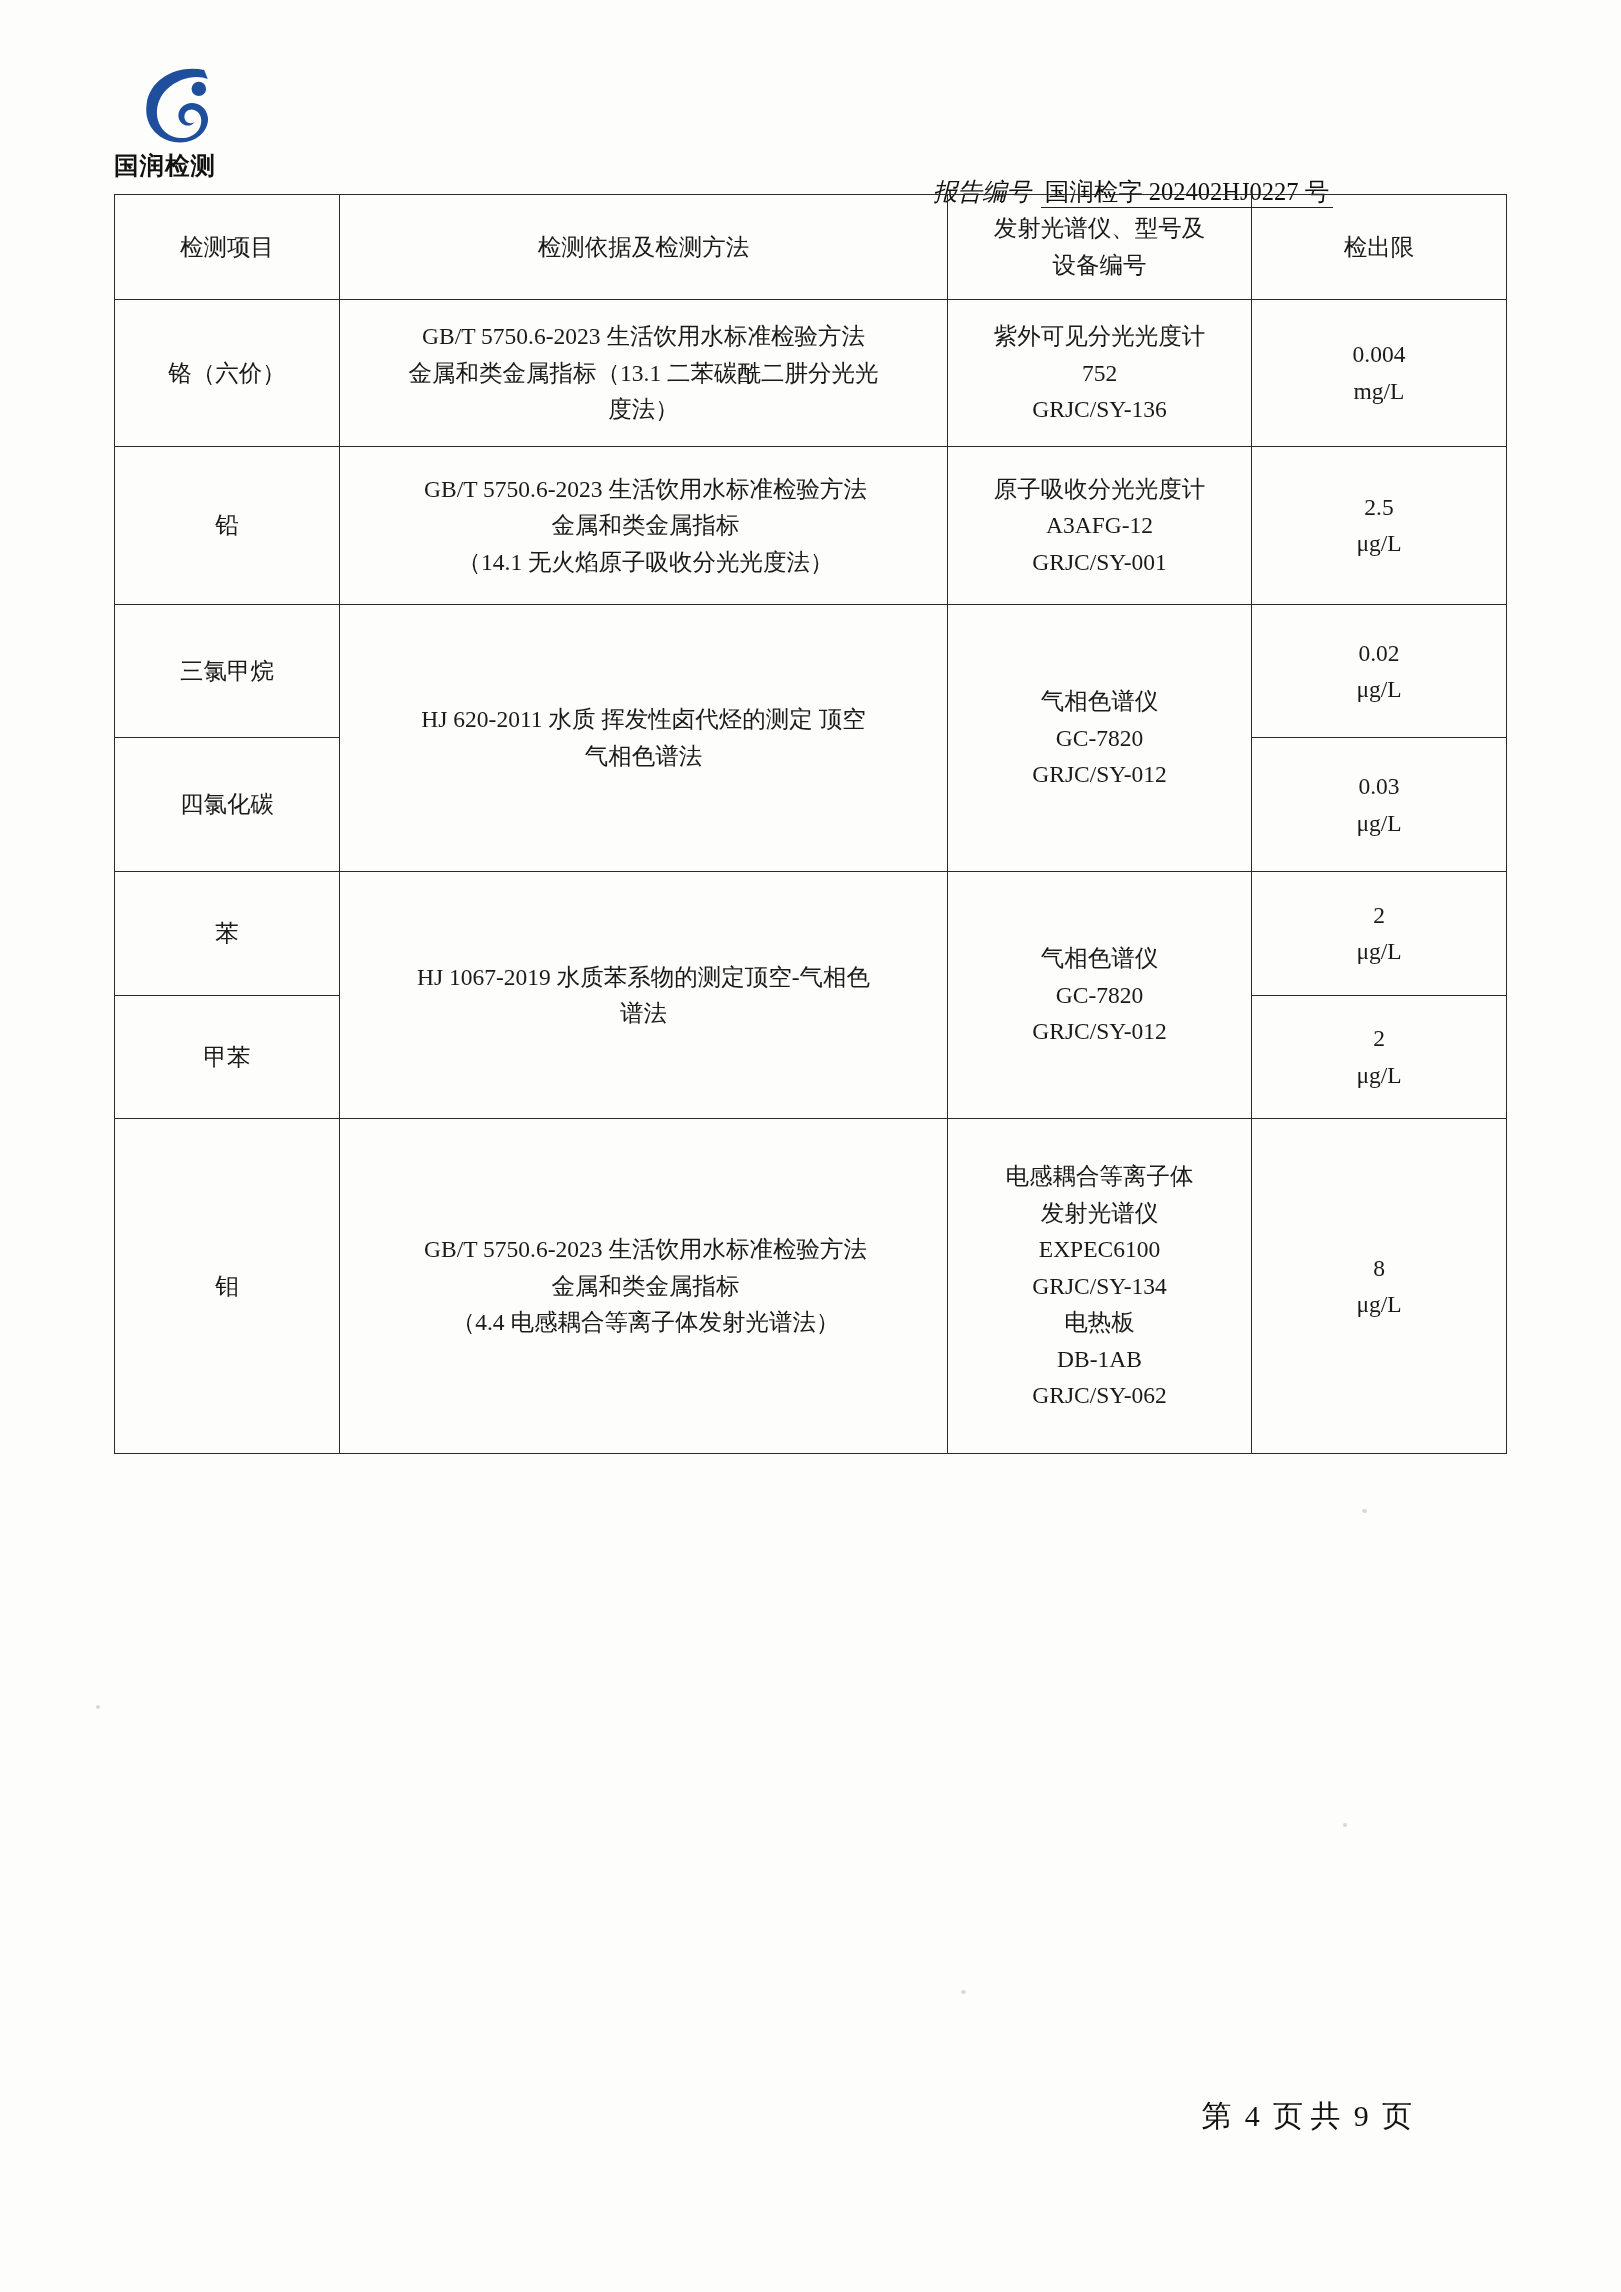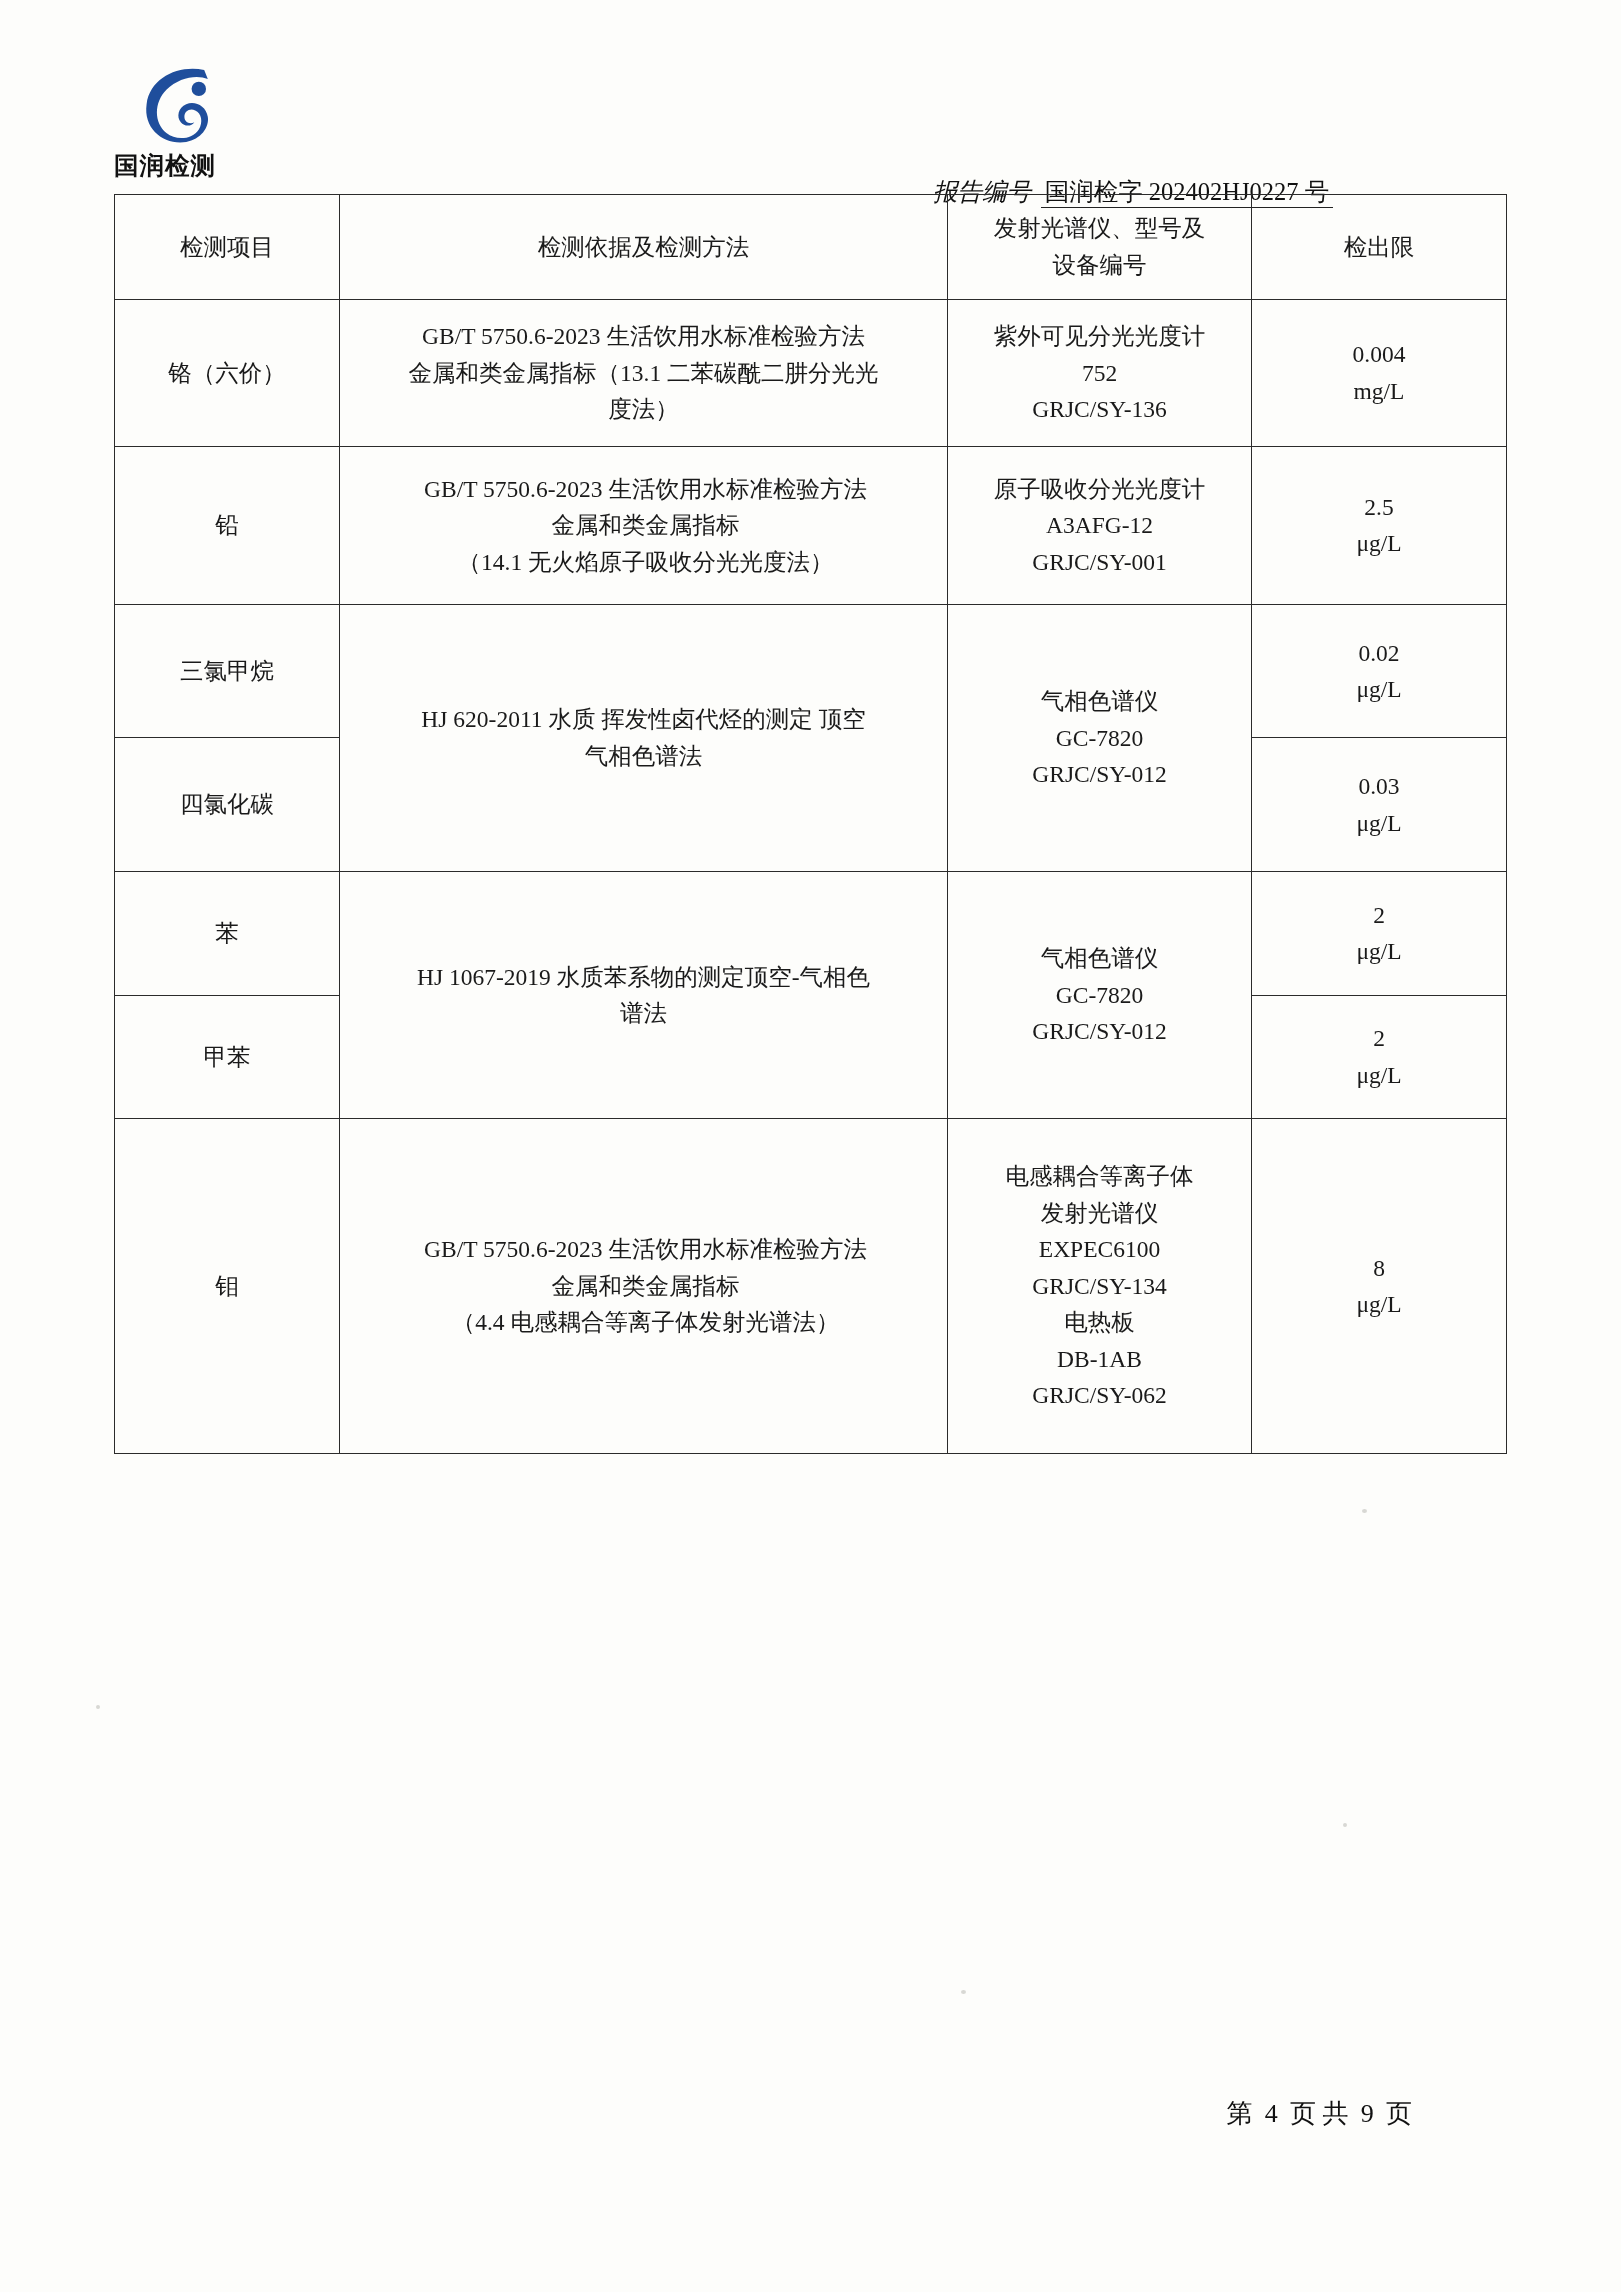--- a/index.html
+++ b/index.html
@@ -111,21 +111,21 @@
     font-size: 24.5px;
     color: #111;
   }
 
   .footer {
     position: absolute;
     left: 0; top: 2096px;
     width: 1621px;
     text-align: right;
     padding-right: 206px;
-    font-size: 26px;
+    font-size: 30px;
     color: #111;
     box-sizing: border-box;
   }
   .footer span { margin: 0 2.9px; }
 
   
   .speck {
     position: absolute;
     background: #d8d8d4;
     border-radius: 50%;

